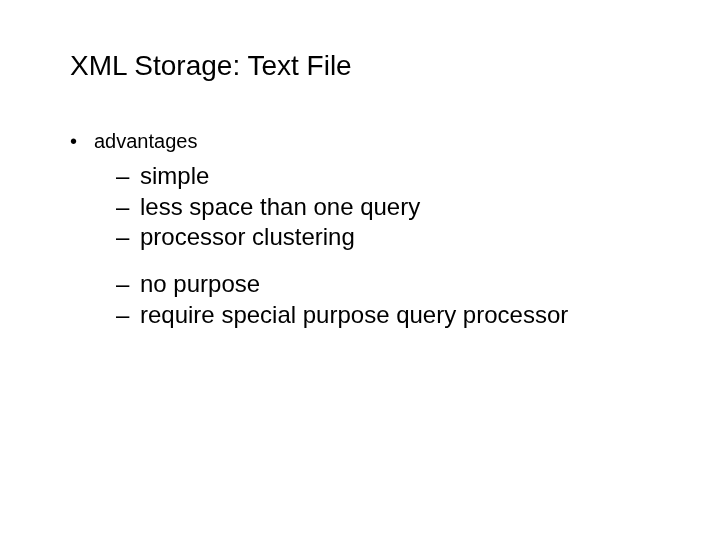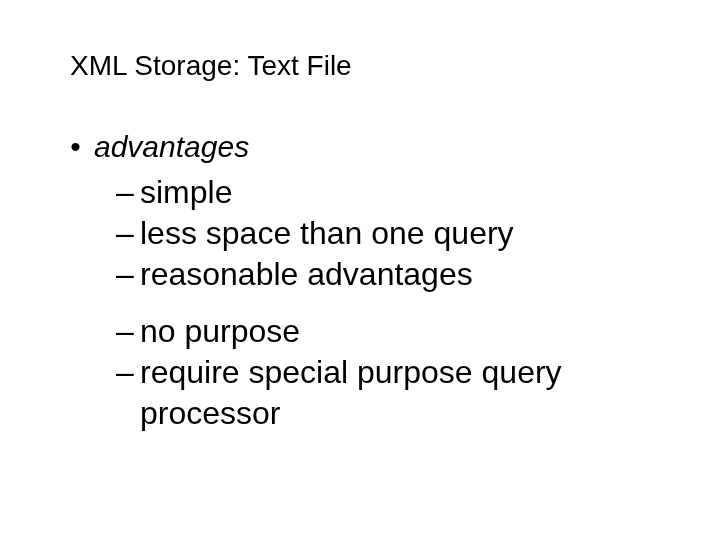--- a/index.html
+++ b/index.html
@@ -11,34 +11,33 @@
       color: #000000;
       padding: 50px 70px 0 70px;
     }
     .title {
       font-size: 28px;
       text-align: left;
       margin-bottom: 48px;
       font-weight: normal;
     }
     .bullet-l1 {
-      font-size: 30px;
+      font-size: 20px;
       margin-bottom: 8px;
       padding-left: 24px;
       position: relative;
-      font-style: italic;
     }
     .bullet-l1::before {
       content: "•";
       position: absolute;
       left: 0;
       top: 0;
     }
     .bullet-l2 {
-      font-size: 32px;
+      font-size: 24px;
       padding-left: 70px;
       position: relative;
       line-height: 1.28;
     }
     .bullet-l2::before {
       content: "–";
       position: absolute;
       left: 46px;
       top: 0;
     }
@@ -48,19 +47,19 @@
   </style>
 </head>
 <body>
 
 <h1 class="title">XML Storage: Text File</h1>
 
 <div class="section">
   <div class="bullet-l1">advantages</div>
   <div class="bullet-l2">simple</div>
   <div class="bullet-l2">less space than one query</div>
-  <div class="bullet-l2">reasonable advantages</div>
+  <div class="bullet-l2">processor clustering</div>
 </div>
 
 <div class="section">
   <div class="bullet-l2">no purpose</div>
   <div class="bullet-l2">require special purpose query processor</div>
 </div>
 
 </body></html>

